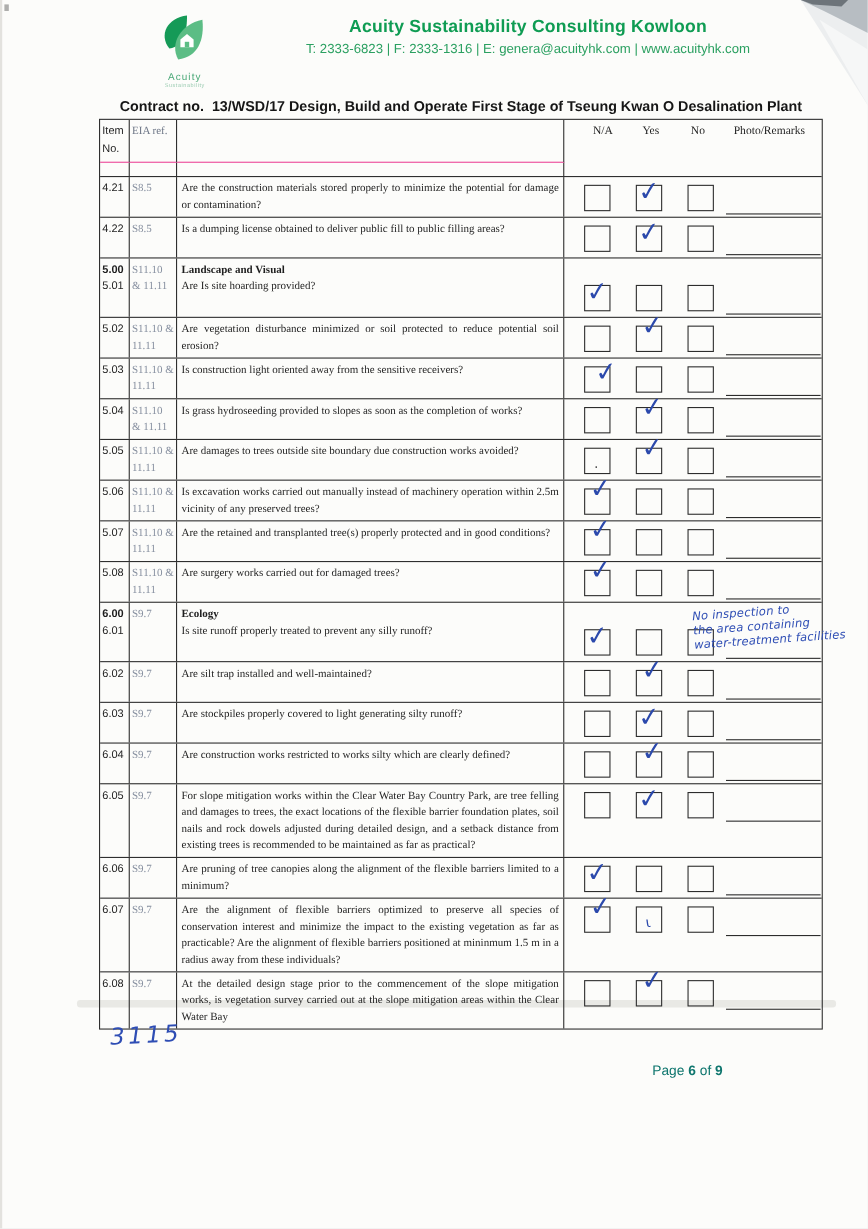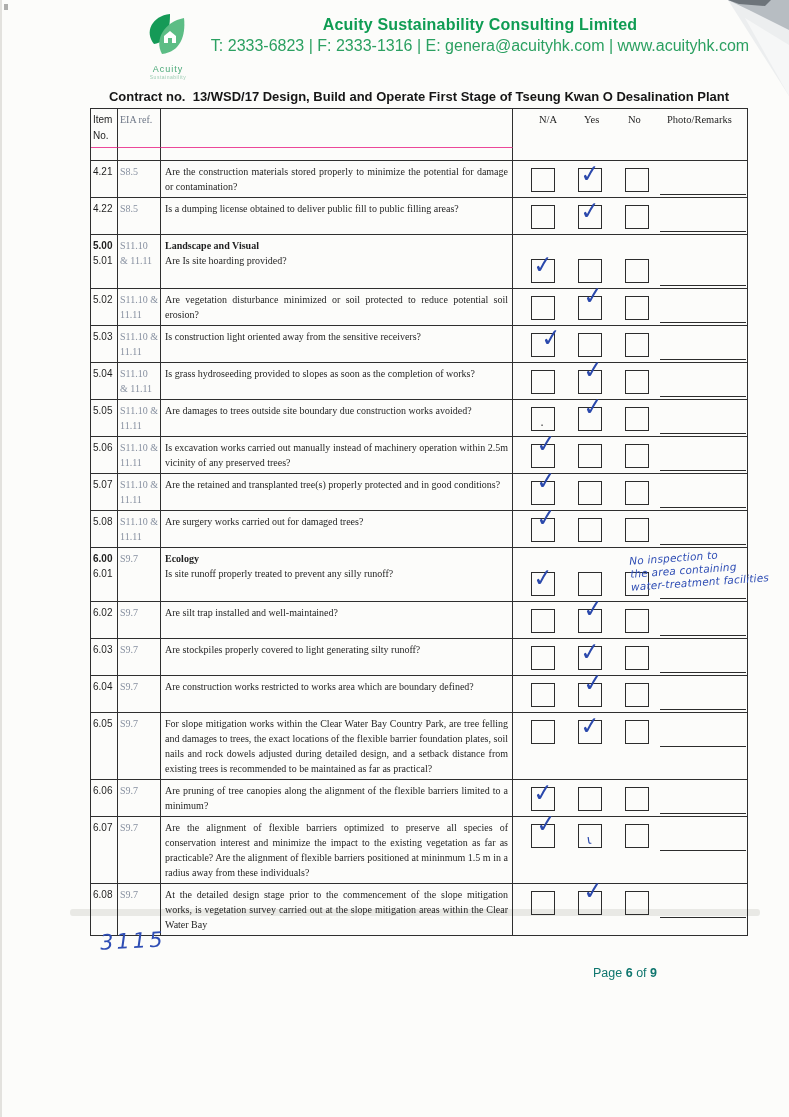--- a/index.html
+++ b/index.html
@@ -13,21 +13,21 @@
   .left-edge{position:absolute;left:0;top:0;width:2px;height:100%;background:#e3e2de;}
   .scan-band{position:absolute;left:70px;top:909px;width:690px;height:7px;background:#d8d8d4;opacity:.55;border-radius:3px;}
   .corner-fold{position:absolute;right:0;top:0;width:70px;height:100px;}
   
   .logo{position:absolute;left:128px;top:10px;width:80px;text-align:center;}
   .logo .wordmark{font-size:9px;letter-spacing:1px;color:#49a877;margin-top:-2px;}
   .logo .tagline{font-size:5px;letter-spacing:.5px;color:#9ecdb4;}
   .head-text{position:absolute;left:180px;top:16px;width:600px;text-align:center;}
   .company{font-size:16px;font-weight:bold;color:#0f9c53;letter-spacing:.2px;}
   .address{font-size:12px;color:#2ba061;margin-top:7px;}
-  .contact{font-size:16px;color:#2ba061;margin-top:3px;}
+  .contact{font-size:12px;color:#2ba061;margin-top:3px;}
   .contract{
     position:absolute;left:90px;top:89px;width:658px;text-align:center;
     font-size:13px;font-weight:bold;color:#161616;white-space:pre-wrap;
   }
   
   .tbl{
     position:absolute;left:90px;top:108px;width:658px;
     border:1.4px solid #2f2f2f;box-sizing:border-box;
     font-family:"Liberation Serif",serif;font-size:10px;line-height:15px;color:#1f1f1f;
   }
@@ -98,21 +98,21 @@
       <path d="M14 34 C4 22 12 6 30 4 C30 18 28 32 14 34 Z" fill="#159a57"></path>
       <path d="M22 44 C14 30 24 12 44 8 C46 26 40 42 22 44 Z" fill="#5cbd85"></path>
       <path d="M24 26 l6 -5 6 5 v7 h-12 Z" fill="#ffffff"></path>
       <rect x="28" y="28" width="4" height="5" fill="#5cbd85"></rect>
     </svg>
     <div class="wordmark">Acuity</div>
     <div class="tagline">Sustainability</div>
   </div>
 
   <div class="head-text">
-    <div class="company">Acuity Sustainability Consulting Limited</div>
+    <div class="company">Acuity Sustainability Consulting Kowloon</div>
     <div class="contact">T: 2333-6823 | F: 2333-1316 | E: genera@acuityhk.com | www.acuityhk.com</div>
   </div>
 
   <div class="contract">Contract no.  13/WSD/17 Design, Build and Operate First Stage of Tseung Kwan O Desalination Plant</div>
 
   <div class="tbl">
     <div class="trow hdr">
       <div class="c c1">Item
 No.</div>
       <div class="c c2">EIA ref.</div>
@@ -389,21 +389,21 @@
     </div>
   </div>
         <div class="trow drow">
     <div class="c c1">
       
       <span class="item">6.04</span>
     </div>
     <div class="c c2">S9.7</div>
     <div class="c c3">
 
-      <div class="q">Are construction works restricted to works area which are boundary defined?</div>
+      <div class="q">Are construction works restricted to works silty which are clearly defined?</div>
     </div>
     <div class="c c4">
       <span class="box box-na"></span>
       <span class="box box-yes">
               <span class="glyph g-check pos-up">✓</span>
             </span>
       <span class="box box-no"></span>
       <span class="uline"></span>
     </div>
   </div>

